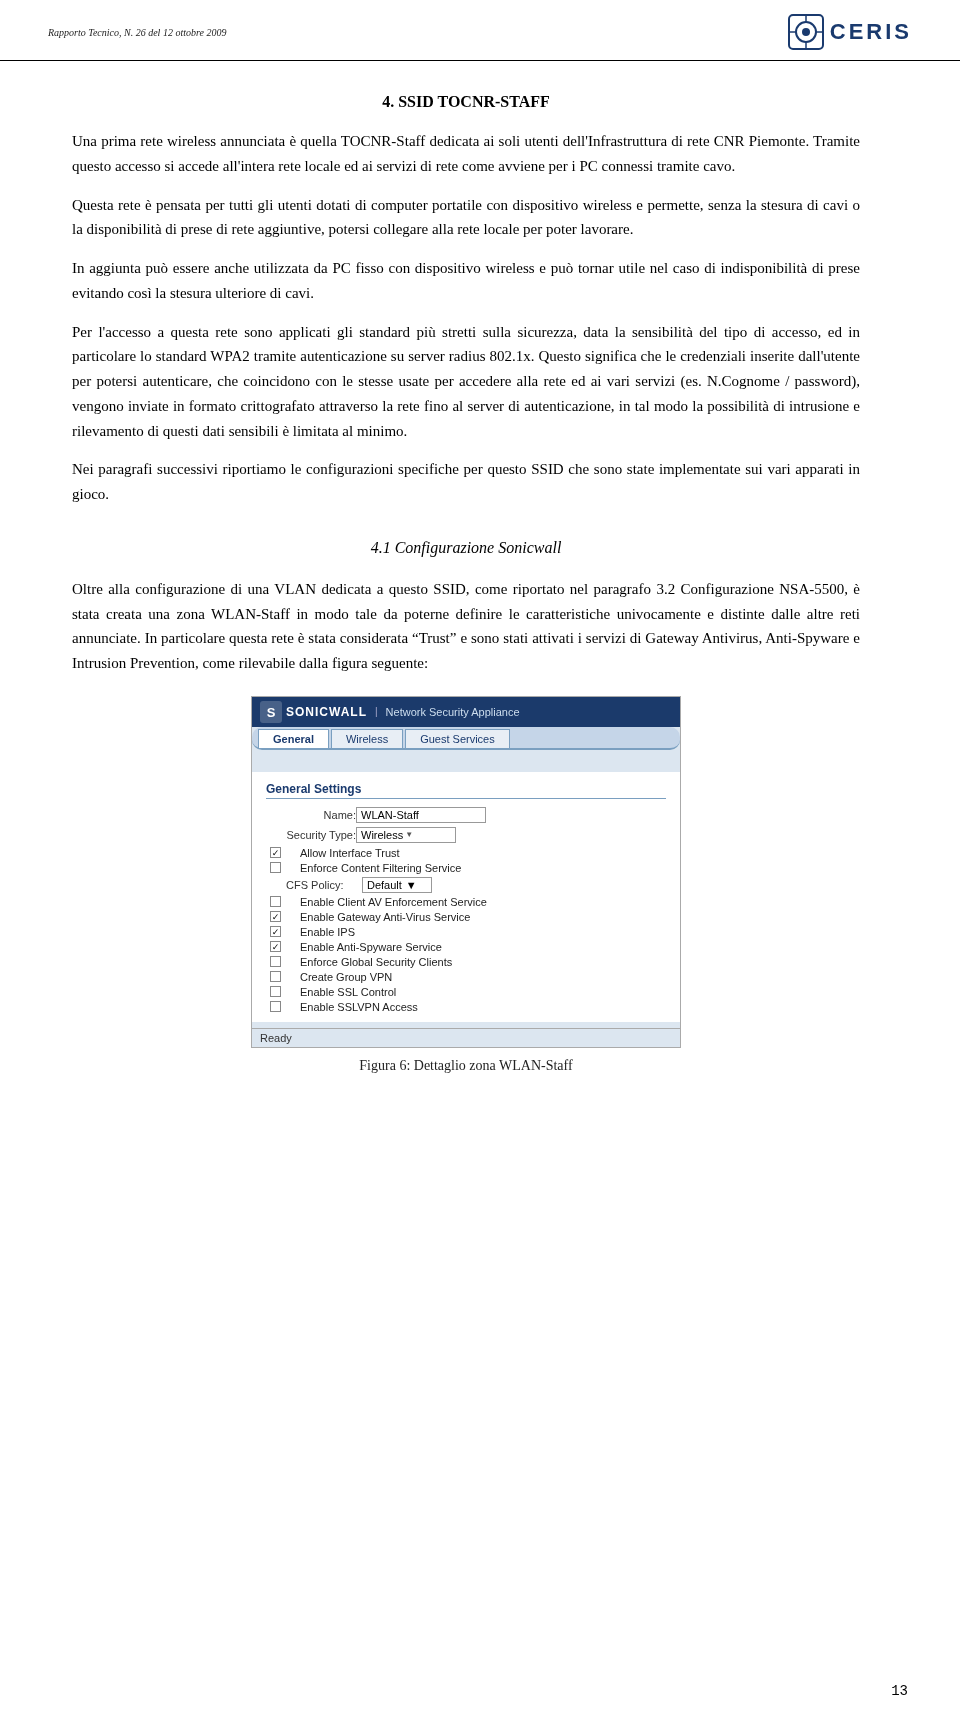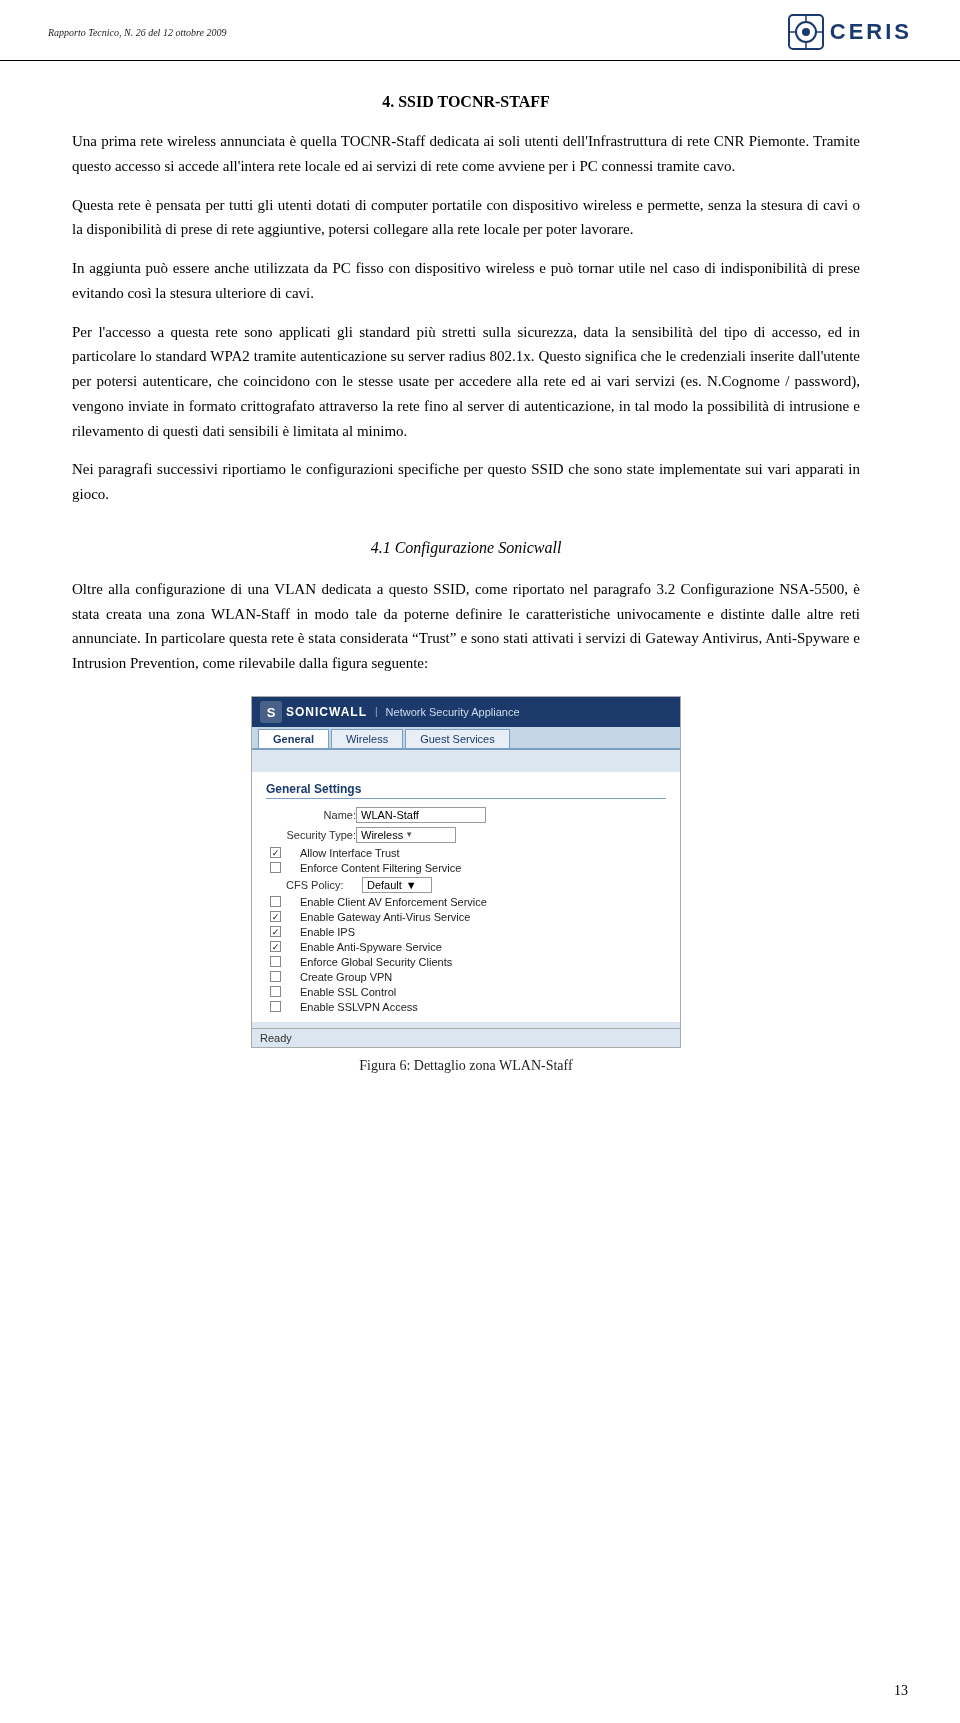--- a/index.html
+++ b/index.html
@@ -126,20 +126,21 @@
       font-size: 11px;
       color: #cde;
     }
 
     .sw-tabs {
       display: flex;
       background: #c5d5e8;
       border-bottom: 2px solid #7a9fc0;
       padding: 2px 6px 0 6px;
       gap: 2px;
+      border-radius: 10px;
     }
     .sw-tab {
       padding: 3px 14px;
       font-size: 11px;
       background: #e8eef5;
       border: 1px solid #7a9fc0;
       border-bottom: none;
       cursor: pointer;
       color: #1a3a6e;
     }
@@ -264,20 +265,21 @@
       color: #222;
     }
 
     
     .page-number {
       position: absolute;
       bottom: 24px;
       right: 52px;
       font-size: 14px;
       color: #000;
+      font-family: Liberation Mono, monospace;
     }
   </style>
 </head>
 <body>
 
 <div class="page-wrapper">
 
   <div class="header">
     <span class="header-title">Rapporto Tecnico, N. 26 del 12 ottobre 2009</span>
     <div class="header-logo logo-box">

